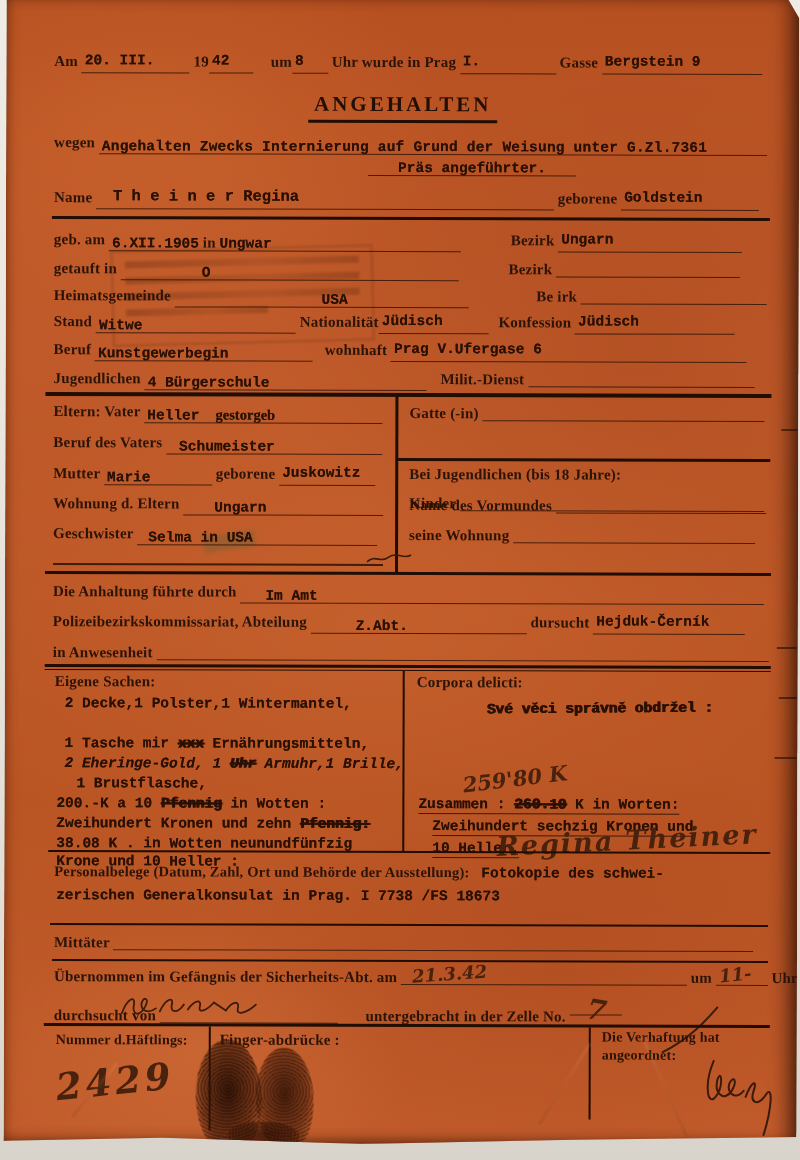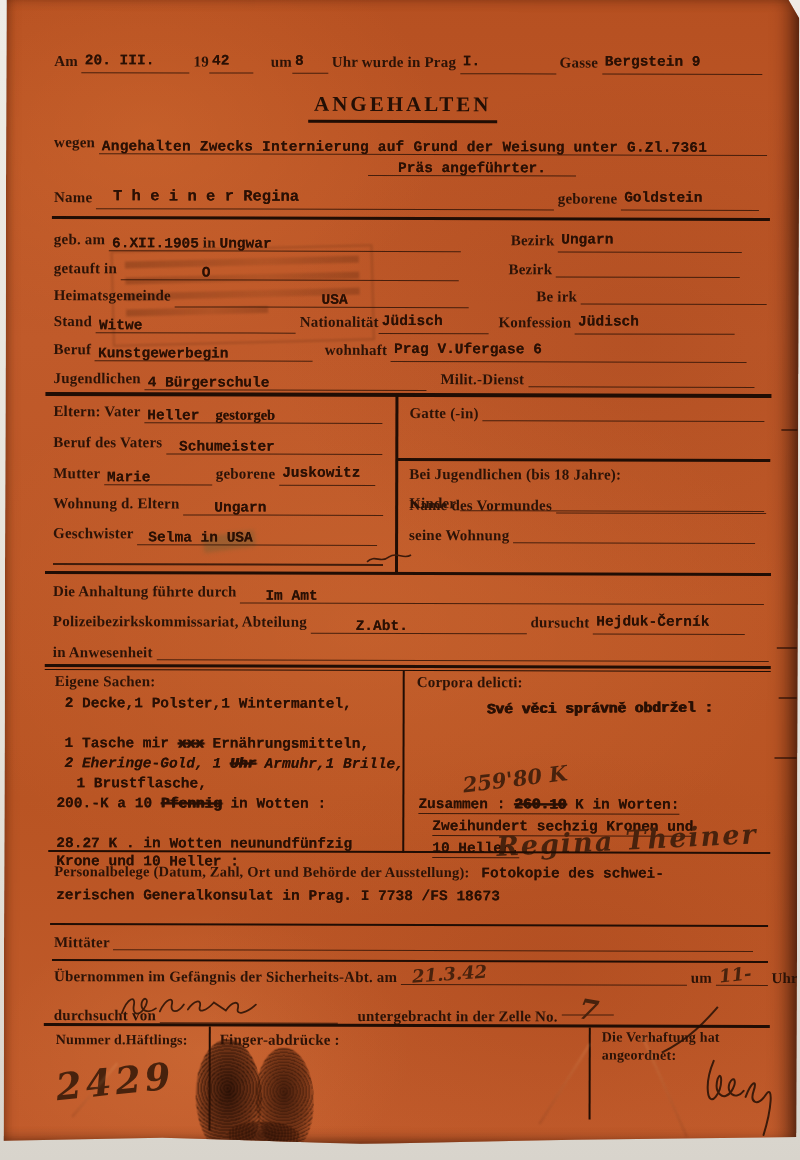--- a/index.html
+++ b/index.html
@@ -203,21 +203,22 @@
   <div class="rule" style="left:40px;top:669px;width:726px;height:2.5px;"></div>
   <div class="rule" style="left:40px;top:674px;width:726px;height:1px;"></div>
   <div class="vline" style="left:398px;top:675px;width:2px;height:182px;"></div>
 
   <div class="r" style="left:50px;top:678px;"><span class="lbl">Eigene Sachen:</span></div>
   <div class="mono-row r" style="left:60px;top:700px;"><span>2  Decke,1 Polster,1 Wintermantel,</span></div>
   <div class="mono-row r" style="left:60px;top:740px;"><span>1  Tasche  mir  </span><span class="xx">xxx</span><span>  Ernährungsmitteln,</span></div>
   <div class="mono-row r" style="left:60px;top:760px;font-style:italic;"><span>2  Eheringe-Gold, 1 </span><span class="xx">Uhr</span><span>  Armuhr,1 Brille,</span></div>
   <div class="mono-row r" style="left:72px;top:780px;"><span>1  Brustflasche,</span></div>
   <div class="mono-row r" style="left:52px;top:800px;"><span>200.-K   a  10 </span><span class="xx">Pfennig</span><span> in Wotten :</span></div>
-  <div class="mono-row r" style="left:52px;top:840px;"><span>28.27 K . in Wotten neunundfünfzig</span></div>
+  <div class="mono-row r" style="left:52px;top:820px;"><span>Zweihundert Kronen und zehn </span><span class="xx">Pfennig:</span></div>
+  <div class="mono-row r" style="left:52px;top:840px;"><span>38.08 K . in Wotten neunundfünfzig</span></div>
   <div class="mono-row r" style="left:52px;top:858px;"><span>Krone  und  10  Heller :</span></div>
 
   <div class="r" style="left:412px;top:678px;"><span class="lbl">Corpora delicti:</span></div>
   <div class="mono-row r" style="left:482px;top:704px;transform:rotate(-.6deg);"><span style="text-shadow:1px 0 currentColor,0 0 .5px rgba(42,16,4,.8);">Své věci správně obdržel :</span></div>
   <div class="r hw" style="left:458px;top:770px;font-size:21px;transform:rotate(-7deg);"><span>259'80 K</span></div>
   <div class="mono-row r" style="left:414px;top:800px;border-bottom:1.8px solid rgba(40,16,6,.85);padding-bottom:1px;">
     <span>Zusammen : </span><span class="xx">260.10</span><span> K  in  Worten:</span>
   </div>
   <div class="mono-row r" style="left:428px;top:822px;border-bottom:1.8px solid rgba(40,16,6,.85);padding-bottom:1px;"><span>Zweihundert  sechzig  Kronen und</span></div>
   <div class="mono-row r" style="left:428px;top:844px;border-bottom:1.8px solid rgba(40,16,6,.85);padding-bottom:1px;"><span>10 Heller.</span></div>
@@ -241,21 +242,21 @@
   <div class="r" style="left:50px;top:972px;">
     <span class="lbl">Übernommen im Gefängnis der Sicherheits-Abt. am</span>
     <span class="bl" style="width:286px;"><span class="hw up" style="font-size:18px;transform:rotate(-4deg);display:inline-block;margin-left:8px;">21.3.42</span></span>
     <span class="lbl">um</span>
     <span class="bl" style="width:52px;"><span class="hw up" style="font-size:18px;transform:rotate(-6deg);display:inline-block;">11-</span></span>
     <span class="lbl">Uhr</span>
   </div>
   <div class="r" style="left:50px;top:1002px;">
     <span class="lbl">durchsucht von</span>
     <span class="bl" style="width:178px;"></span>
-    <span class="lbl" style="margin-left:16px;">untergebracht in der Zelle No.</span>
+    <span class="lbl" style="margin-left:24px;">untergebracht in der Zelle No.</span>
     <span class="bl" style="width:52px;"><span class="hw up" style="font-size:28px;transform:rotate(10deg);display:inline-block;margin-left:14px;">7</span></span>
   </div>
   <svg class="scrib" style="left:112px;top:994px;" width="160" height="32">
     <path d="M6 24 C12 8,20 6,18 16 C16 26,24 28,30 16 C33 9,28 7,26 13 C24 21,32 25,40 19 M44 22 C50 9,58 7,56 15 C54 24,62 24,68 15 M72 20 C78 11,86 9,84 17 C82 24,90 22,98 13 L110 21 C116 12,124 10,122 19 C120 26,130 24,140 15" stroke="#3c1b0a" fill="none" stroke-width="1.8" stroke-linecap="round"></path>
   </svg>
   <svg class="scrib" style="left:652px;top:1008px;" width="70" height="52">
     <path d="M62 2 C50 16,34 34,6 48" stroke="#3c1b0a" fill="none" stroke-width="2"></path>
   </svg>
 
   <div class="rule" style="left:40px;top:1028px;width:726px;height:3px;"></div>

